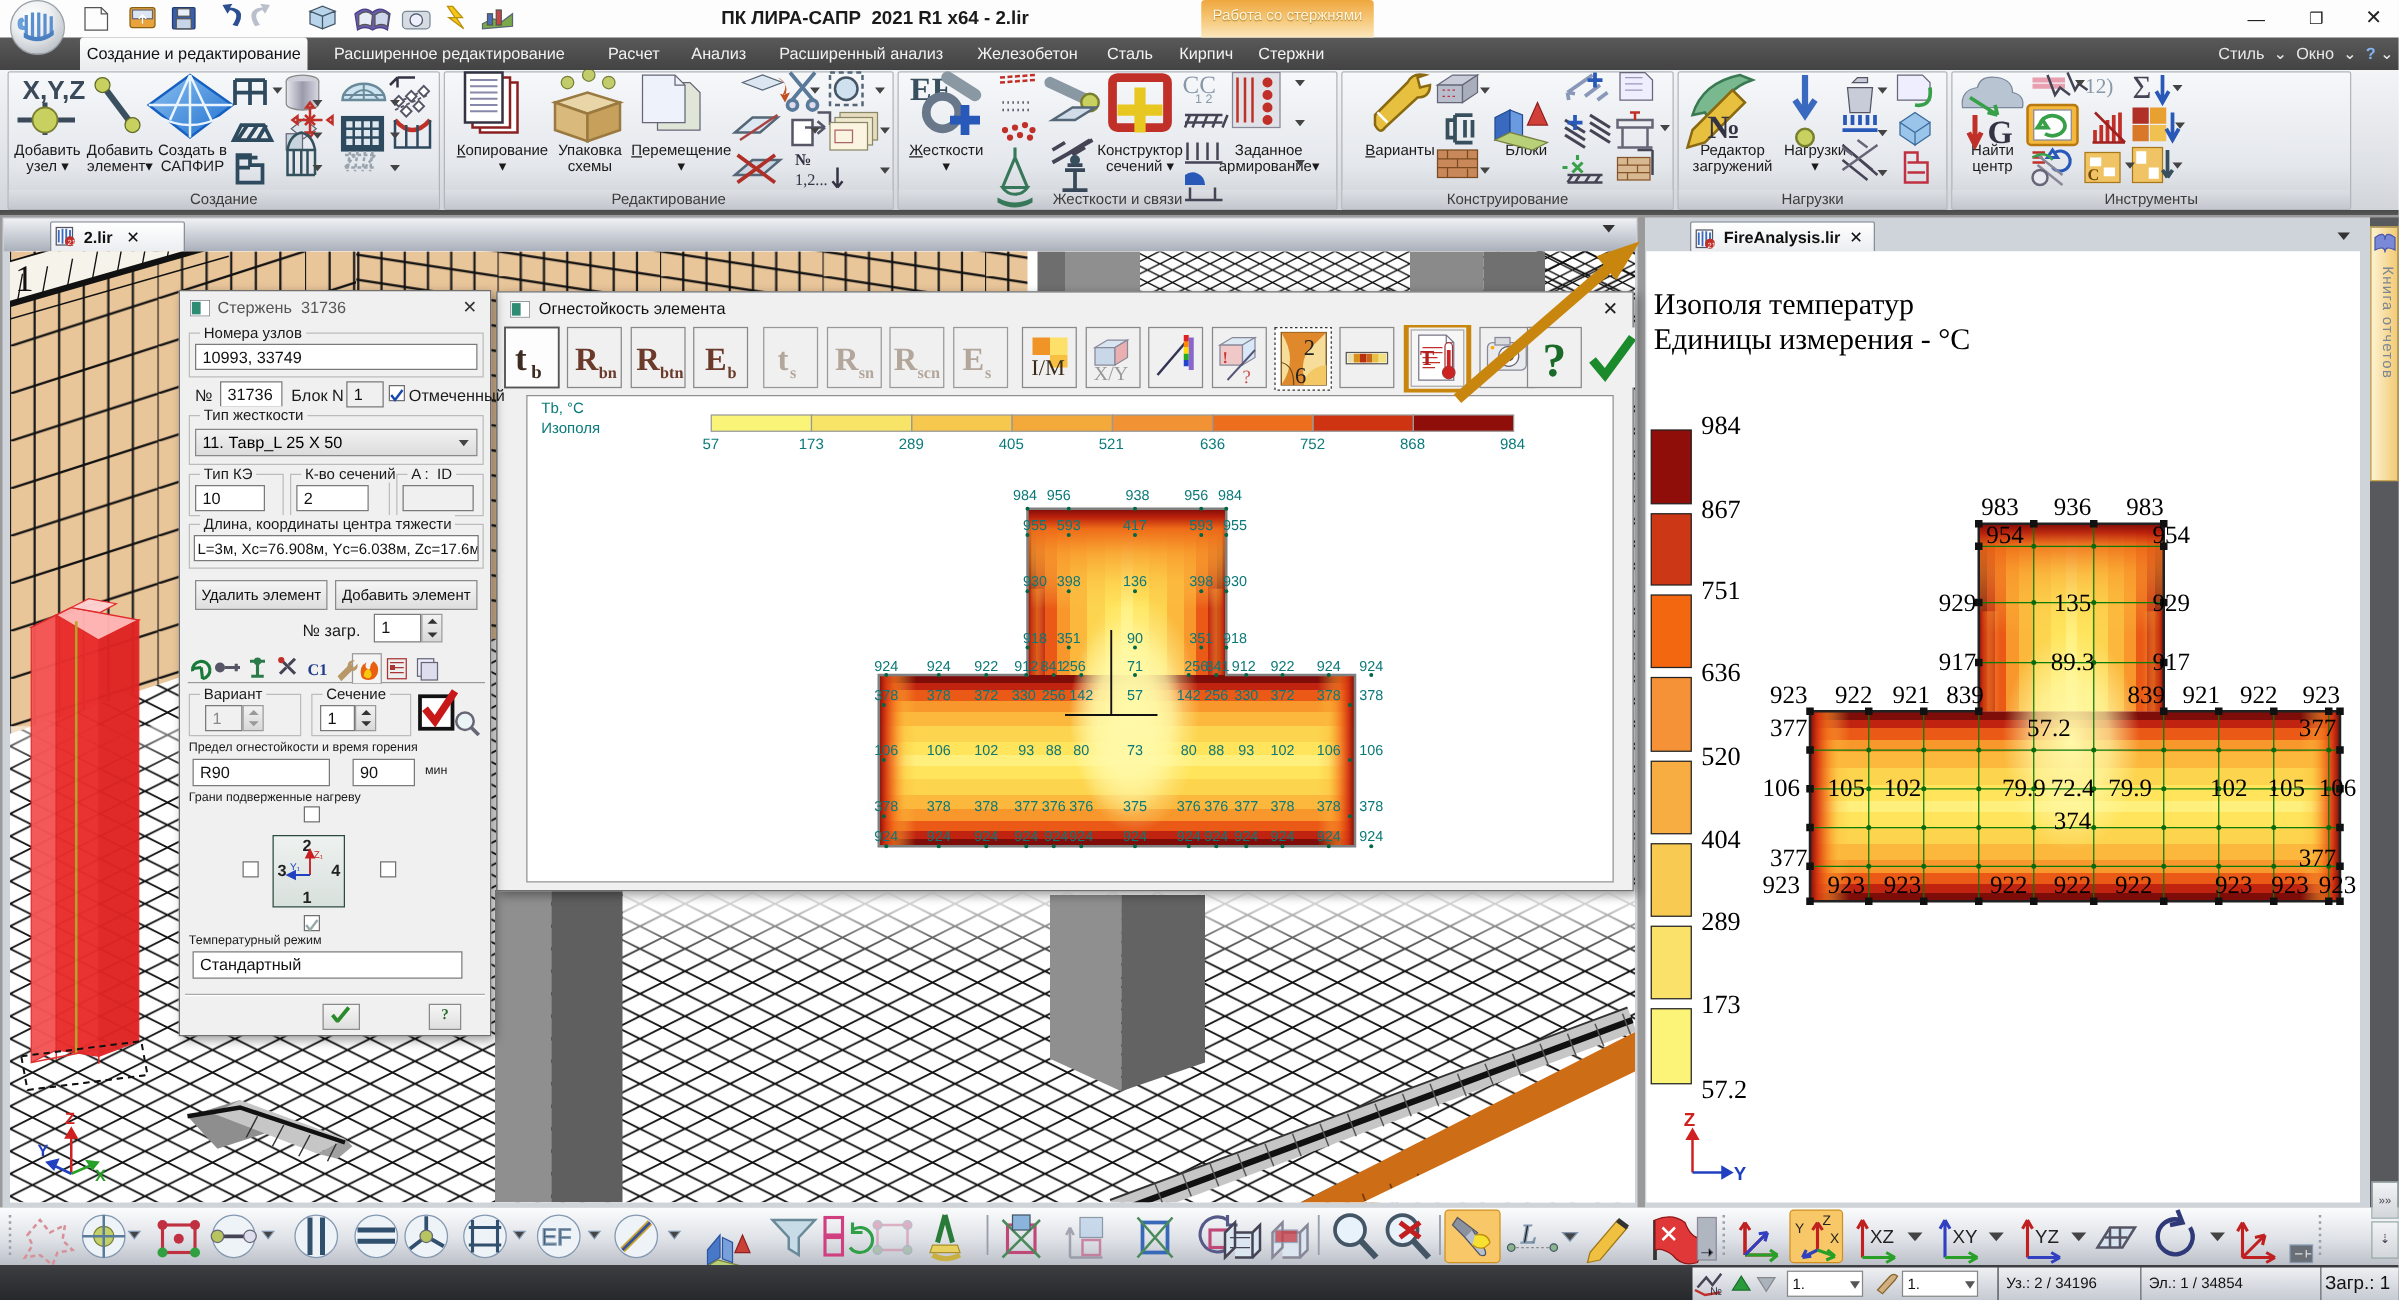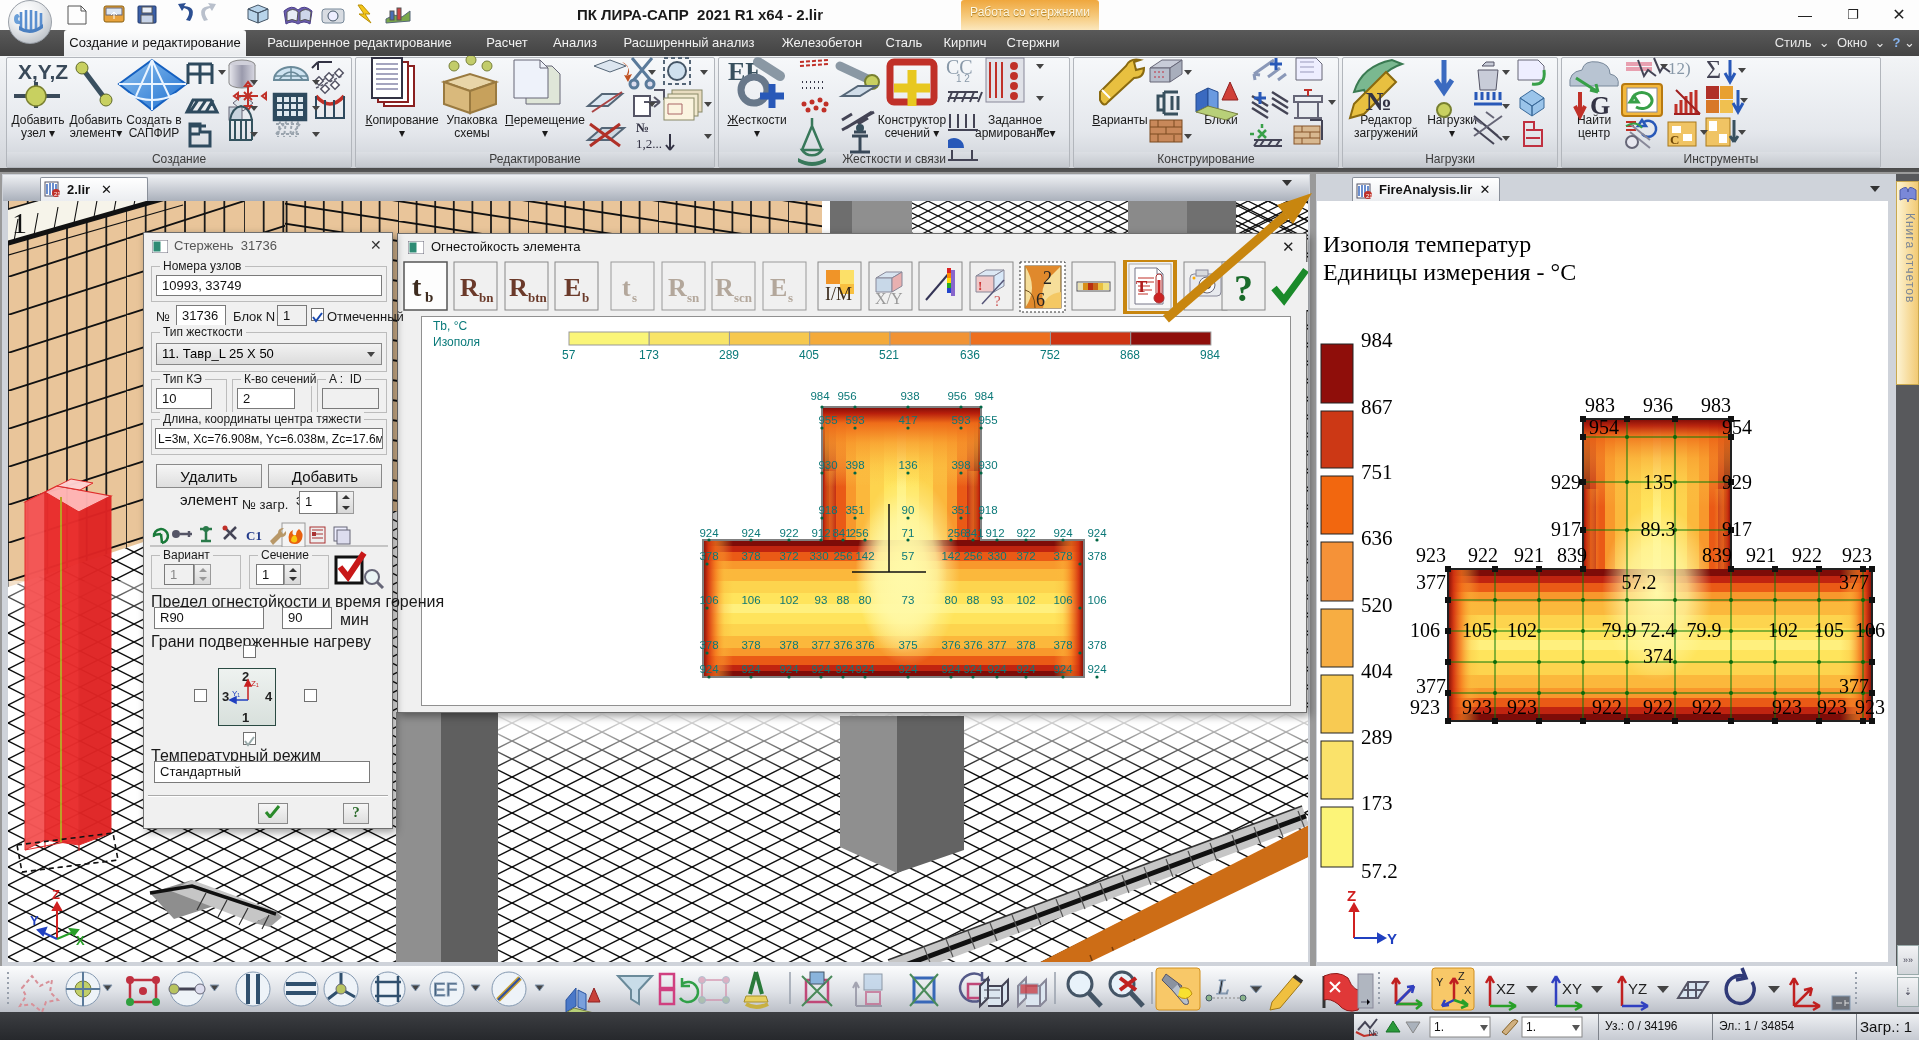--- a/index.html
+++ b/index.html
@@ -26,22 +26,22 @@
 #scene{left:8px;top:201px;width:1300px;height:761px;background:#fff;overflow:hidden}
 #rpanel{left:1316px;top:174px;width:580px;height:792px;background:#cfd3da}
 #rcontent{left:1317px;top:201px;width:571px;height:761px;background:#fff;overflow:hidden;font-family:"Liberation Serif",serif}
 #rstrip{left:1896px;top:174px;width:23px;height:792px;background:#58595c}
 #rstriptab{left:1896px;top:181px;width:23px;height:204px;background:linear-gradient(90deg,#fdf3d2,#f2ca74);border:1px solid #c9a84f}
 #rstriptxt{left:1898px;top:213px;width:19px;color:#7b8696;font-size:12px;writing-mode:vertical-rl;letter-spacing:1px}
 .dlg{position:absolute;background:#f0f0f0;border:1px solid #6f6f6f;box-shadow:3px 3px 8px rgba(0,0,0,.4)}
 .field{position:absolute;background:#fff;border:1px solid #7a7a7a;font-size:13px;color:#111;padding:1px 5px;line-height:17px;white-space:nowrap;overflow:hidden}
 .gbox{position:absolute;border:1px solid #bcbcbc}
 .glab{position:absolute;top:-8px;left:8px;background:#f0f0f0;padding:0 3px;font-size:12px;color:#1a1a1a;white-space:nowrap}
-.btn{position:absolute;background:linear-gradient(#f6f6f6,#dedede);border:1px solid #8a8a8a;font-size:15px;color:#111;text-align:center}
-.lbl{position:absolute;font-size:16px;color:#1a1a1a;white-space:nowrap}
+.btn{position:absolute;background:linear-gradient(#f6f6f6,#dedede);border:1px solid #8a8a8a;font-size:12px;color:#111;text-align:center}
+.lbl{position:absolute;font-size:10px;color:#1a1a1a;white-space:nowrap}
 .spin{position:absolute;width:17px;background:linear-gradient(#f2f2f2,#d8d8d8);border:1px solid #9a9a9a}
 .spin i{position:absolute;left:4px;width:0;height:0;border-left:4px solid transparent;border-right:4px solid transparent}
 .spin .up{top:3px;border-bottom:4px solid #333}
 .spin .dn{bottom:3px;border-top:4px solid #333}
 .chk{position:absolute;width:13px;height:13px;background:#fff;border:1px solid #707070}
 #btoolbar{left:0;top:966px;width:1919px;height:46px;background:linear-gradient(#fbfcfd,#dfe2e7 55%,#bcc0c8)}
 #statusbar{left:0;top:1012px;width:1919px;height:28px;background:linear-gradient(#3c3e42,#26282c)}
 .sfield{position:absolute;top:1014px;height:26px;background:linear-gradient(#eef0f3,#c6cad2);border-left:1px solid #7e838b;font-size:12px;color:#111;line-height:25px;padding-left:6px}
 </style></head>
 <body>
@@ -1482,21 +1482,21 @@
             <path d="M8,34 L26,16 m0,0 l-8,2 m8,-2 l-2,8" stroke="#c02020"></path>
           </g>
 </g>
 <rect x="1832" y="30" width="18" height="14" fill="#6a6e76"></rect>
         <path d="M1836,37 h6 m3,0 h4 m-4,-3 v6" stroke="#ddd"></path>
 <path d="M1856,6 v32" stroke="#98a0ac" stroke-width="2" stroke-dasharray="2,3"></path>
 </g>
     </svg>
 <div class="abs" id="statusbar"></div>
 <div class="abs sfield" style="left:1354px;width:244px;border-left:none"></div>
-<div class="abs sfield" style="left:1598px;width:114px">Уз.: 0 / 34196</div>
+<div class="abs sfield" style="left:1598px;width:114px">Уз.: 2 / 34196</div>
 <div class="abs sfield" style="left:1712px;width:144px">Эл.: 1 / 34854</div>
 <div class="abs sfield" style="left:1856px;width:63px;padding-left:3px;font-size:15px">Загр.: 1 / 2</div>
 <svg class="abs" style="left:1354px;top:1014px" width="244" height="26" viewBox="0 0 244 26">
 <g>
         <path d="M4,16 l7,-8 5,6 7,-9" stroke="#445" stroke-width="2" fill="none"></path>
         <path d="M2,18 l8,4 12,-2" stroke="#c03028" stroke-width="2" fill="none"></path>
         <text x="14" y="22" font-size="9" fill="#334">№</text>
       </g>
 <path d="M32,18 l7,-11 7,11 z" fill="#2a9a3a" stroke="#187028"></path>
 <path d="M52,8 l7,11 7,-11 z" fill="#aab2bc" stroke="#888"></path>

